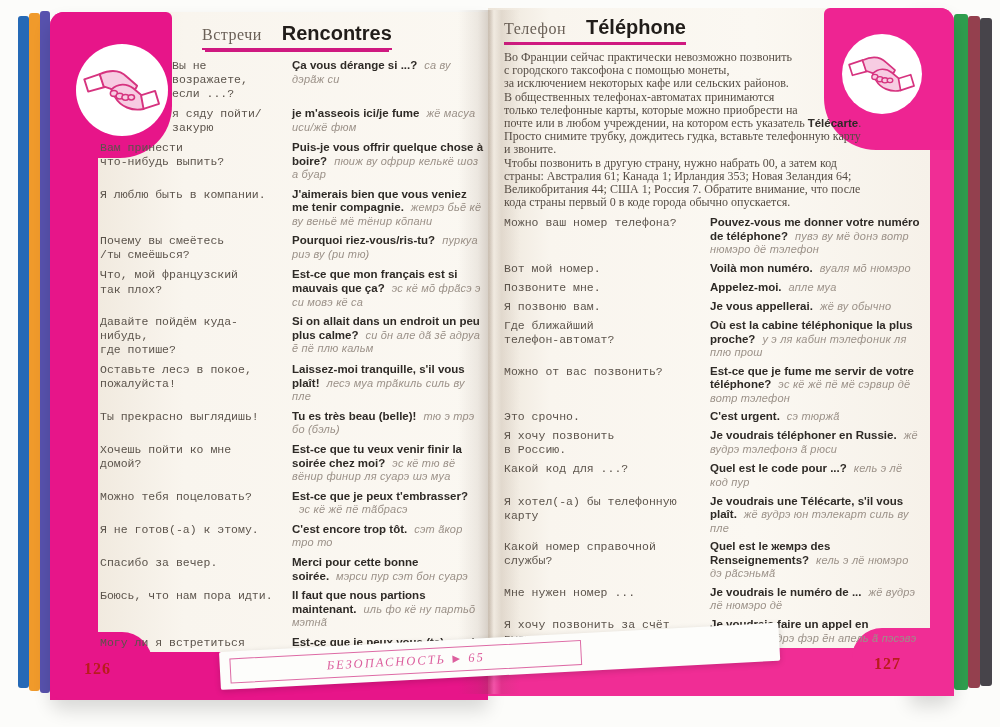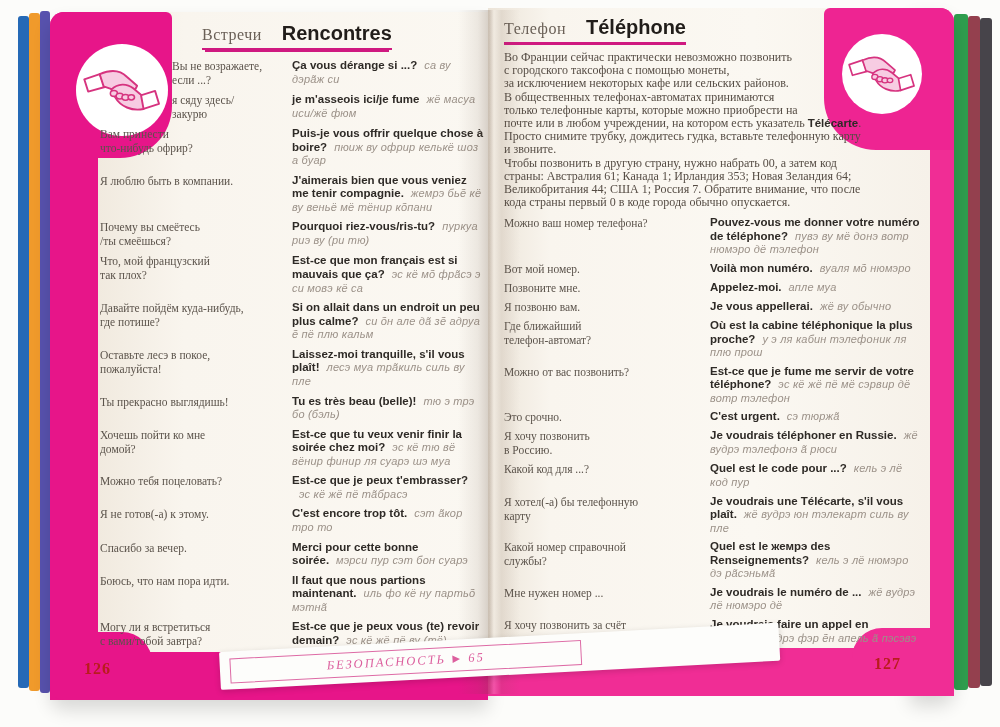--- a/index.html
+++ b/index.html
@@ -63,21 +63,21 @@
   .intro { margin-top:6px; font-family:"Liberation Serif", serif; font-size:12px; line-height:1.1;
            color:#554c44; white-space:pre-line; }
   .intro b { font-family:"Liberation Sans", sans-serif; font-size:11.5px; color:#2e2a26; }
 
   .rows { display:flex; flex-direction:column; margin-top:9px; }
   .rows-left  { gap:6px; }
   .rows-right { gap:5px; margin-top:7px; }
   .row { display:grid; column-gap:10px; }
   .rows-left  .row { grid-template-columns:182px 1fr; }
   .rows-right .row { grid-template-columns:196px 1fr; }
-  .ru { font-family:Liberation Serif, serif; font-size:11.5px; line-height:1.22; color:#5b534b; white-space:pre-line; }
+  .ru { font-family:Liberation Mono, monospace; font-size:11.5px; line-height:1.22; color:#5b534b; white-space:pre-line; }
   .row.indent .ru { padding-left:72px; }
   .fr { font-size:11.5px; line-height:1.18; color:#2e2a26; }
   .fr b { font-family:"Liberation Sans", sans-serif; font-weight:bold; }
   .fr .ph { font-family:"Liberation Sans", sans-serif; font-style:italic; font-weight:normal; font-size:11px; color:#9b9188; margin-left:7px; letter-spacing:.2px; }
 
   
   .ribbon { position:absolute; left:220px; top:652px; width:560px; height:38px; background:#fdfdfb; z-index:7;
             transform:rotate(-3deg); transform-origin:left center; box-shadow:0 2px 6px rgba(0,0,0,.16); border-radius:2px;
             display:flex; align-items:center; }
   .ribbon-box { margin-left:10px; width:352px; height:25px; border:1px solid #dd6aa5; display:flex; align-items:center; justify-content:center; }
@@ -142,27 +142,27 @@
     <div class="title title-left">
       <span class="t-ru">Встречи</span><span class="t-fr">Rencontres</span>
     </div>
     <div class="rows rows-left">
       <div class="row indent">
           <div class="ru">Вы не возражаете,
 если ...?</div>
           <div class="fr"><b>Ça vous dérange si ...?</b><i class="ph">са ву дэрãж си</i></div>
         </div>
       <div class="row indent">
-          <div class="ru">я сяду здесь/
+          <div class="ru">я сяду пойти/
 закурю</div>
           <div class="fr"><b>je m'asseois ici/je fume</b><i class="ph">жё масуа иси/жё фюм</i></div>
         </div>
       <div class="row">
           <div class="ru">Вам принести
-что-нибудь офрир?</div>
+что-нибудь выпить?</div>
           <div class="fr"><b>Puis-je vous offrir quelque chose à boire?</b><i class="ph">пюиж ву офрир келькё шоз а буар</i></div>
         </div>
       <div class="row">
           <div class="ru">Я люблю быть в компании.</div>
           <div class="fr"><b>J'aimerais bien que vous veniez me tenir compagnie.</b><i class="ph">жемрэ бьẽ кё ву веньё мё тёнир кõпани</i></div>
         </div>
       <div class="row">
           <div class="ru">Почему вы смеётесь
 /ты смеёшься?</div>
           <div class="fr"><b>Pourquoi riez-vous/ris-tu?</b><i class="ph">пуркуа риэ ву (ри тю)</i></div>

